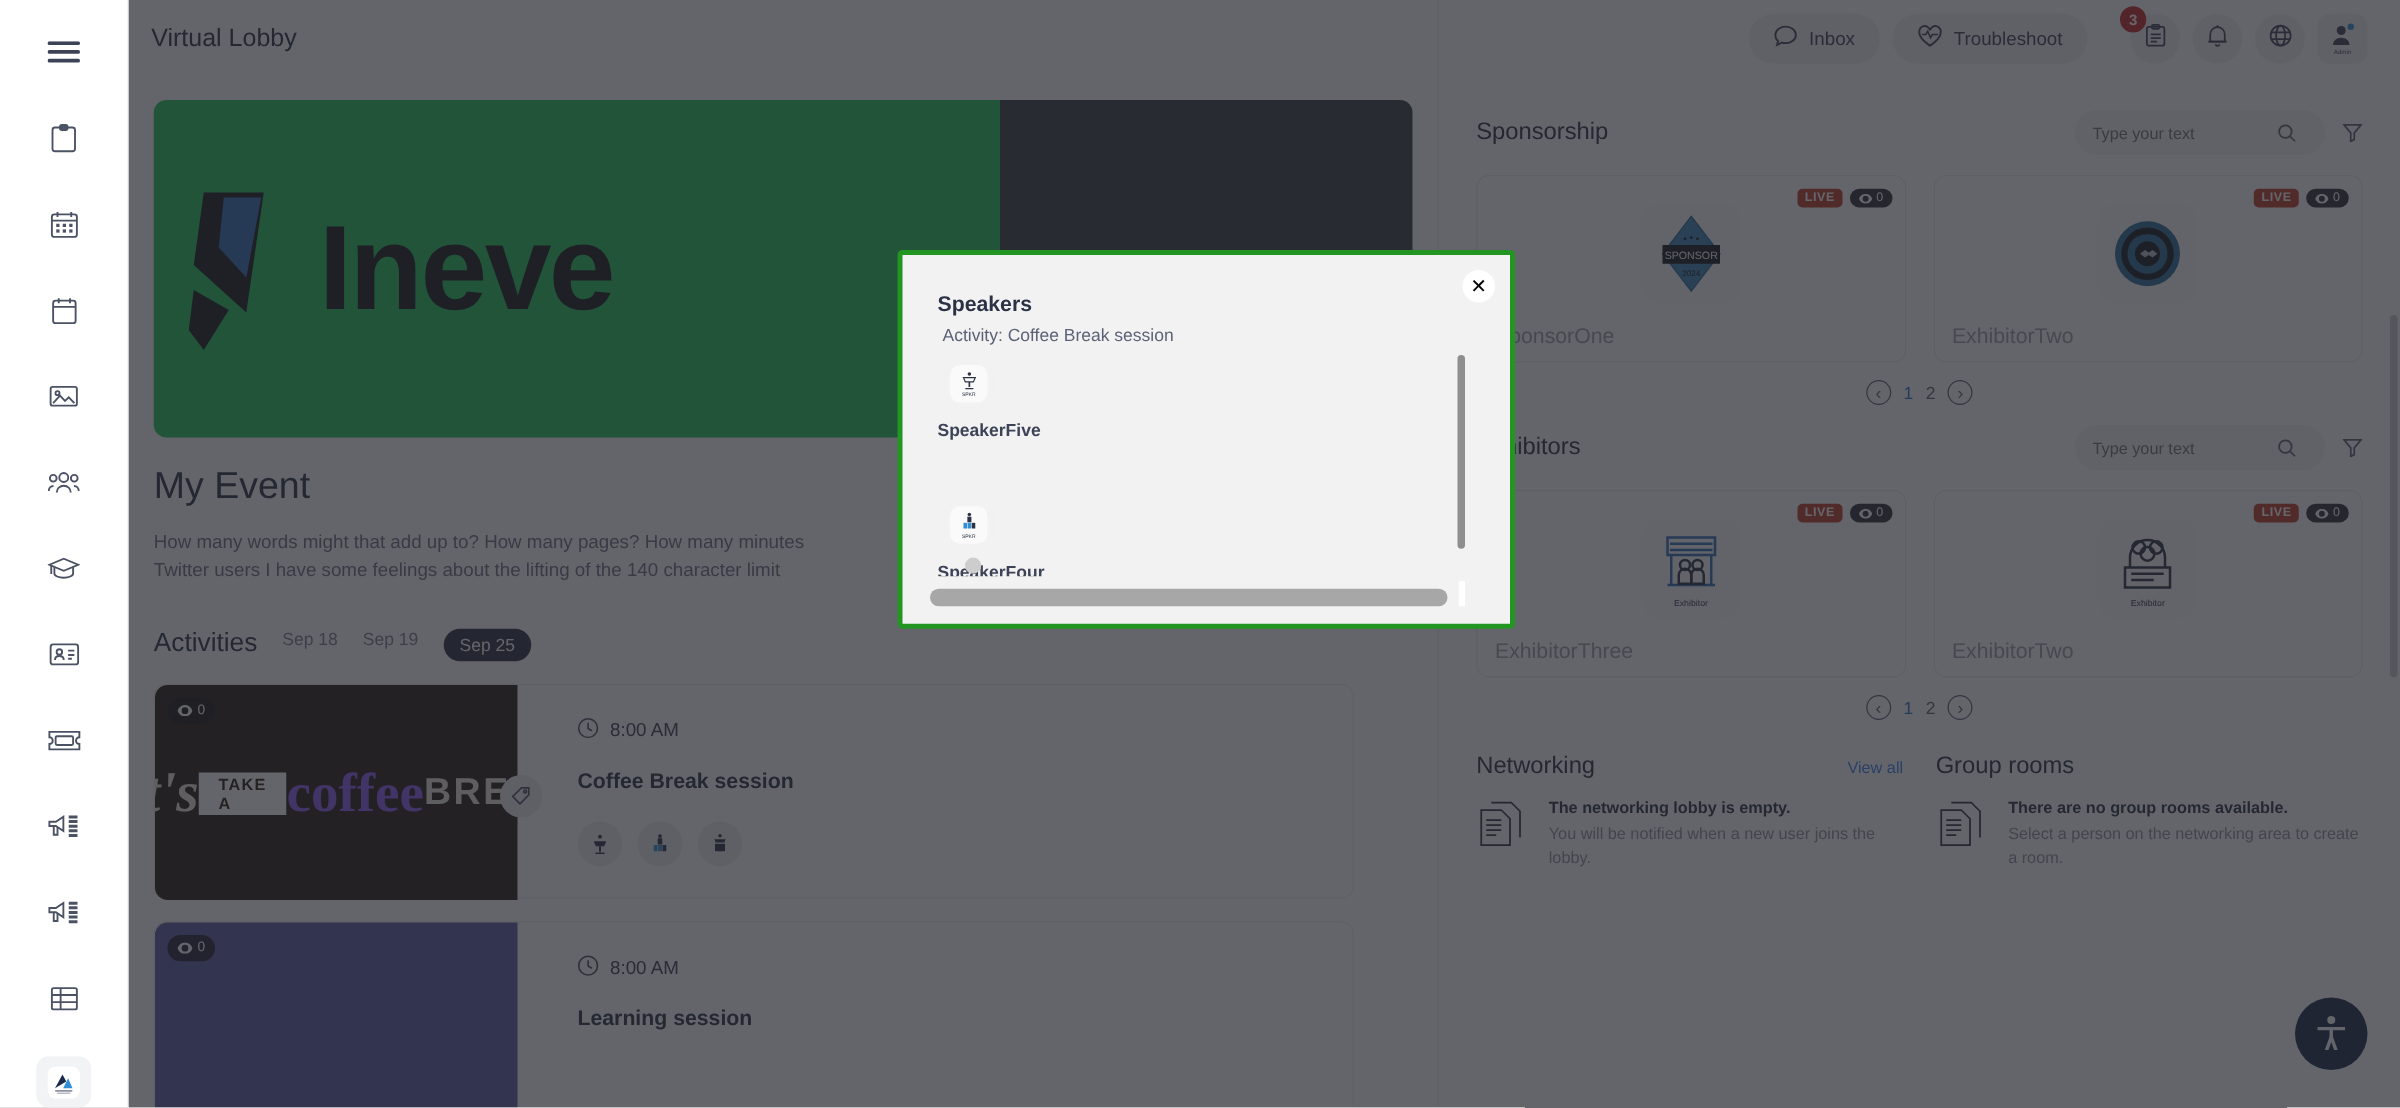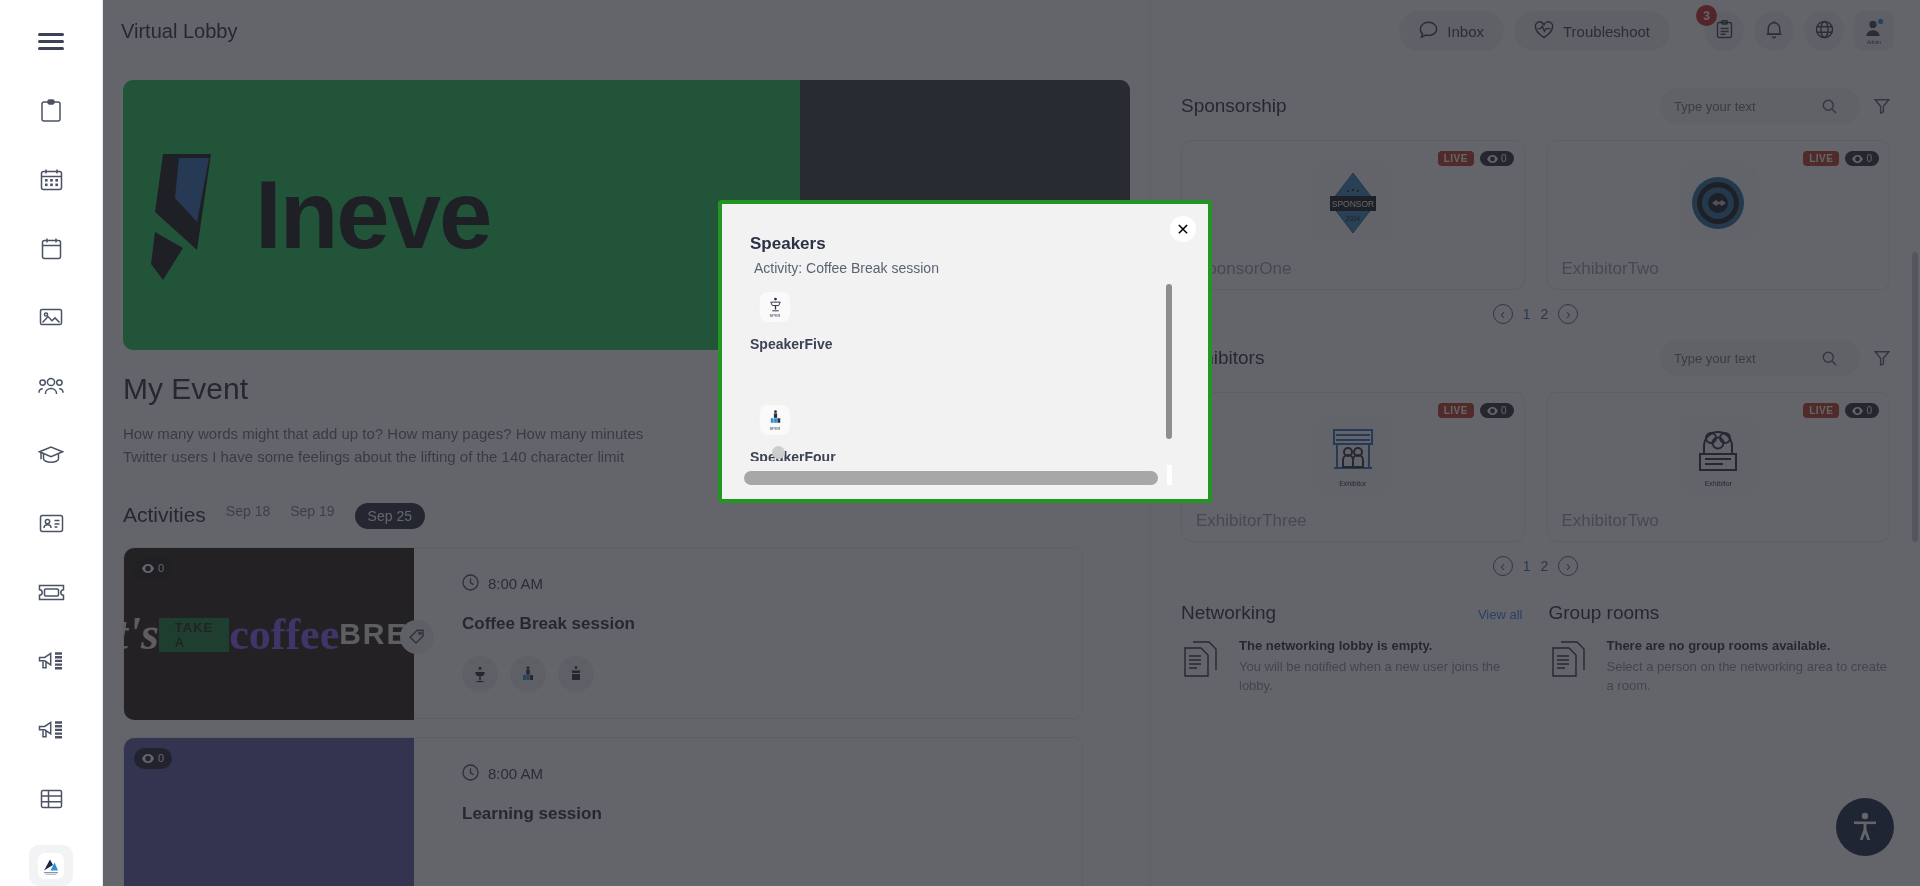--- a/index.html
+++ b/index.html
@@ -108,21 +108,21 @@
   .act-thumb.purple { background: #5b5ba5; }
   .eye-chip {
     position:absolute; left:10px; top:10px; height:21px; border-radius:11px;
     background: rgba(20,20,24,.78); color:#fff; font-size:11px;
     display:flex; align-items:center; gap:4px; padding:0 8px;
   }
   .coffee-art { position:absolute; inset:0; display:flex; flex-direction:row;
     align-items:center; justify-content:center; gap:0; }
   .coffee-lets { font-size: 46px; color:#e9e4dd; font-weight:700; font-style:italic;
      font-family:"Liberation Serif", serif; line-height:.9; }
-  .coffee-take { font-size: 13px; color:#2a1c14; background:#15803d; font-weight:700;
+  .coffee-take { font-size: 13px; color:#2a1c14; background:#ffffff; font-weight:700;
      padding: 2px 16px; letter-spacing:1px; margin-top:3px;}
   .coffee-word { font-size: 44px; font-weight:700; color:#8b5cf6; line-height:1;
      font-family:"Liberation Serif", serif; margin-top:2px;}
   .coffee-break { font-size: 30px; font-weight:700; color:#e9e4dd; line-height:1; letter-spacing:2px;}
   .tag-btn {
     position:absolute; left: 276px; top: 72px; width: 34px; height: 34px;
     border-radius: 50%; background:#eceef2; display:flex; align-items:center;
     justify-content:center; color:#4a5264; cursor:pointer; z-index:2;
   }
   .act-body { flex:1; padding: 26px 0 0 48px; }

